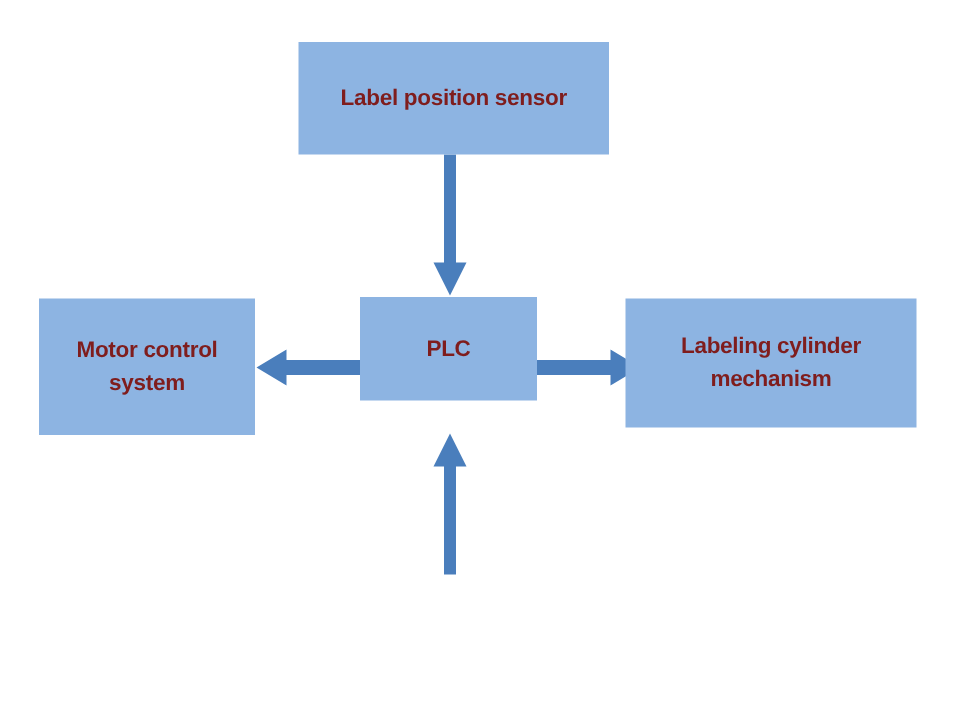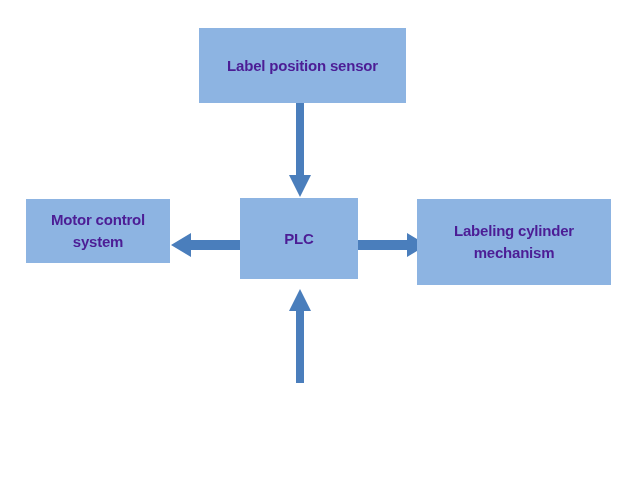--- a/index.html
+++ b/index.html
@@ -19,37 +19,37 @@
     height: 480px;
     background: #ffffff;
   }
   .node {
     position: absolute;
     background: #8DB4E2;
     display: flex;
     align-items: center;
     justify-content: center;
     text-align: center;
-    color: #4c1d95;
+    color: #7f1d1d;
     font-weight: bold;
     font-size: 15px;
     line-height: 1.45;
     letter-spacing: -0.2px;
     box-sizing: border-box;
     padding: 12px 6px;
   }
   .node-label {
     display: block;
     width: 100%;
     white-space: pre-line;
   }
   
   #node-sensor   { left: 199px; top: 28px;  width: 207px; height: 75px; }
-  #node-motor    { left: 26px;  top: 199px; width: 144px; height: 64px; }
-  #node-plc      { left: 240px; top: 198px; width: 118px; height: 81px; }
+  #node-motor    { left: 26px;  top: 199px; width: 144px; height: 91px; }
+  #node-plc      { left: 240px; top: 198px; width: 118px; height: 69px; }
   #node-cylinder { left: 417px; top: 199px; width: 194px; height: 86px; }
   #node-pedal    { left: 200px; top: 383px; width: 207px; height: 70px; }
 
   .arrow {
     position: absolute;
   }
   .arrow svg {
     display: block;
     overflow: visible;
   }

